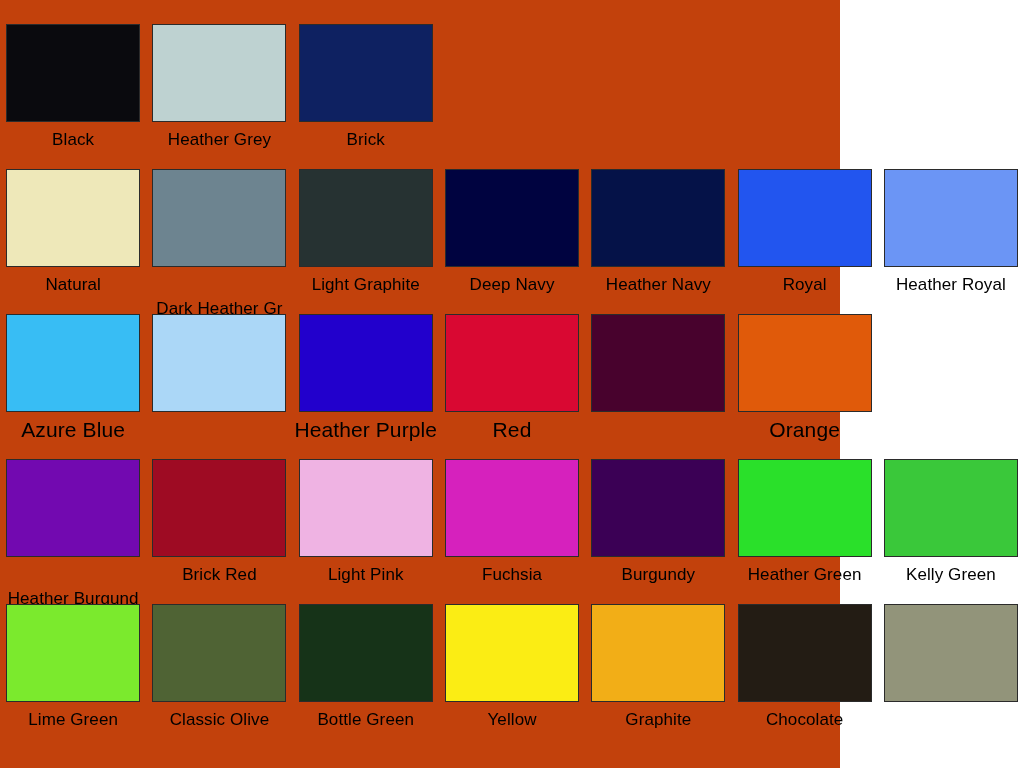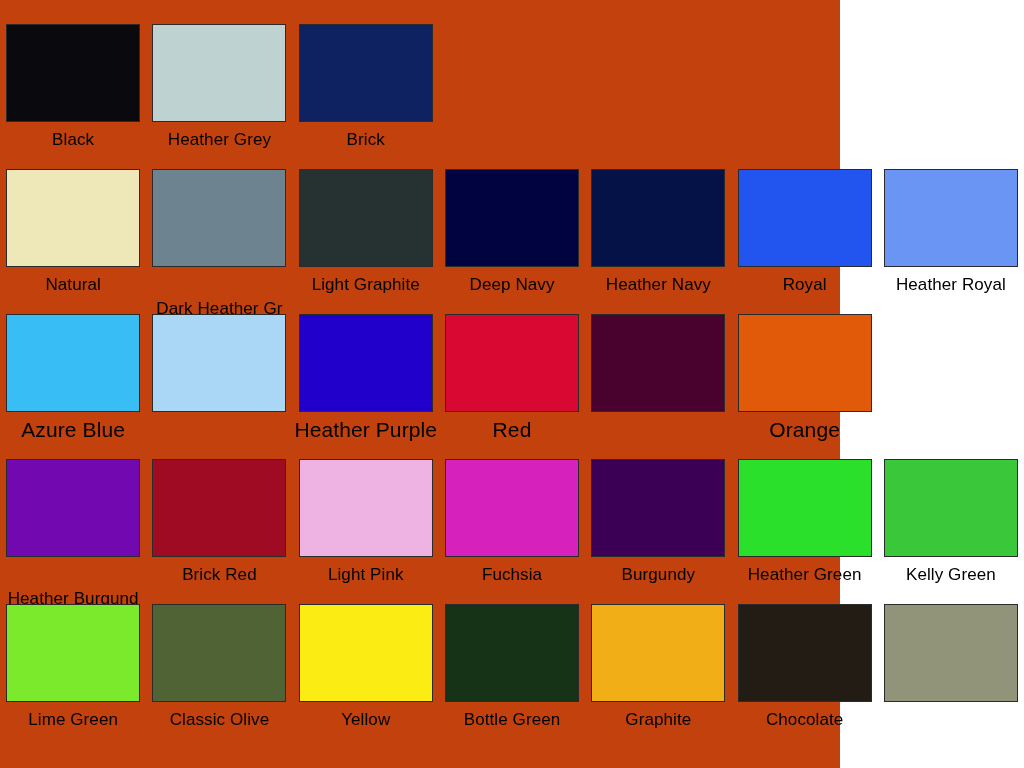--- a/index.html
+++ b/index.html
@@ -172,26 +172,26 @@
     <div class="swatch-row">
       <div class="swatch-cell">
         <div class="swatch-chip" style="background: rgb(123, 234, 45); border-color: rgb(43, 43, 43);"></div>
         <div class="swatch-label">Lime Green</div>
       </div>
       <div class="swatch-cell">
         <div class="swatch-chip" style="background: rgb(79, 99, 52); border-color: rgb(43, 43, 43);"></div>
         <div class="swatch-label">Classic Olive</div>
       </div>
       <div class="swatch-cell">
+        <div class="swatch-chip" style="background: rgb(22, 51, 24); border-color: rgb(43, 43, 43);"></div>
+        <div class="swatch-label">Bottle Green</div>
+      </div>
+      <div class="swatch-cell">
         <div class="swatch-chip" style="background: rgb(251, 237, 20); border-color: rgb(43, 43, 43);"></div>
         <div class="swatch-label">Yellow</div>
-      </div>
-      <div class="swatch-cell">
-        <div class="swatch-chip" style="background: rgb(22, 51, 24); border-color: rgb(43, 43, 43);"></div>
-        <div class="swatch-label">Bottle Green</div>
       </div>
       <div class="swatch-cell">
         <div class="swatch-chip" style="background: rgb(242, 174, 23); border-color: rgb(43, 43, 43);"></div>
         <div class="swatch-label">Graphite</div>
       </div>
       <div class="swatch-cell">
         <div class="swatch-chip" style="background: rgb(35, 28, 20); border-color: rgb(43, 43, 43);"></div>
         <div class="swatch-label">Chocolate</div>
       </div>
       <div class="swatch-cell">

